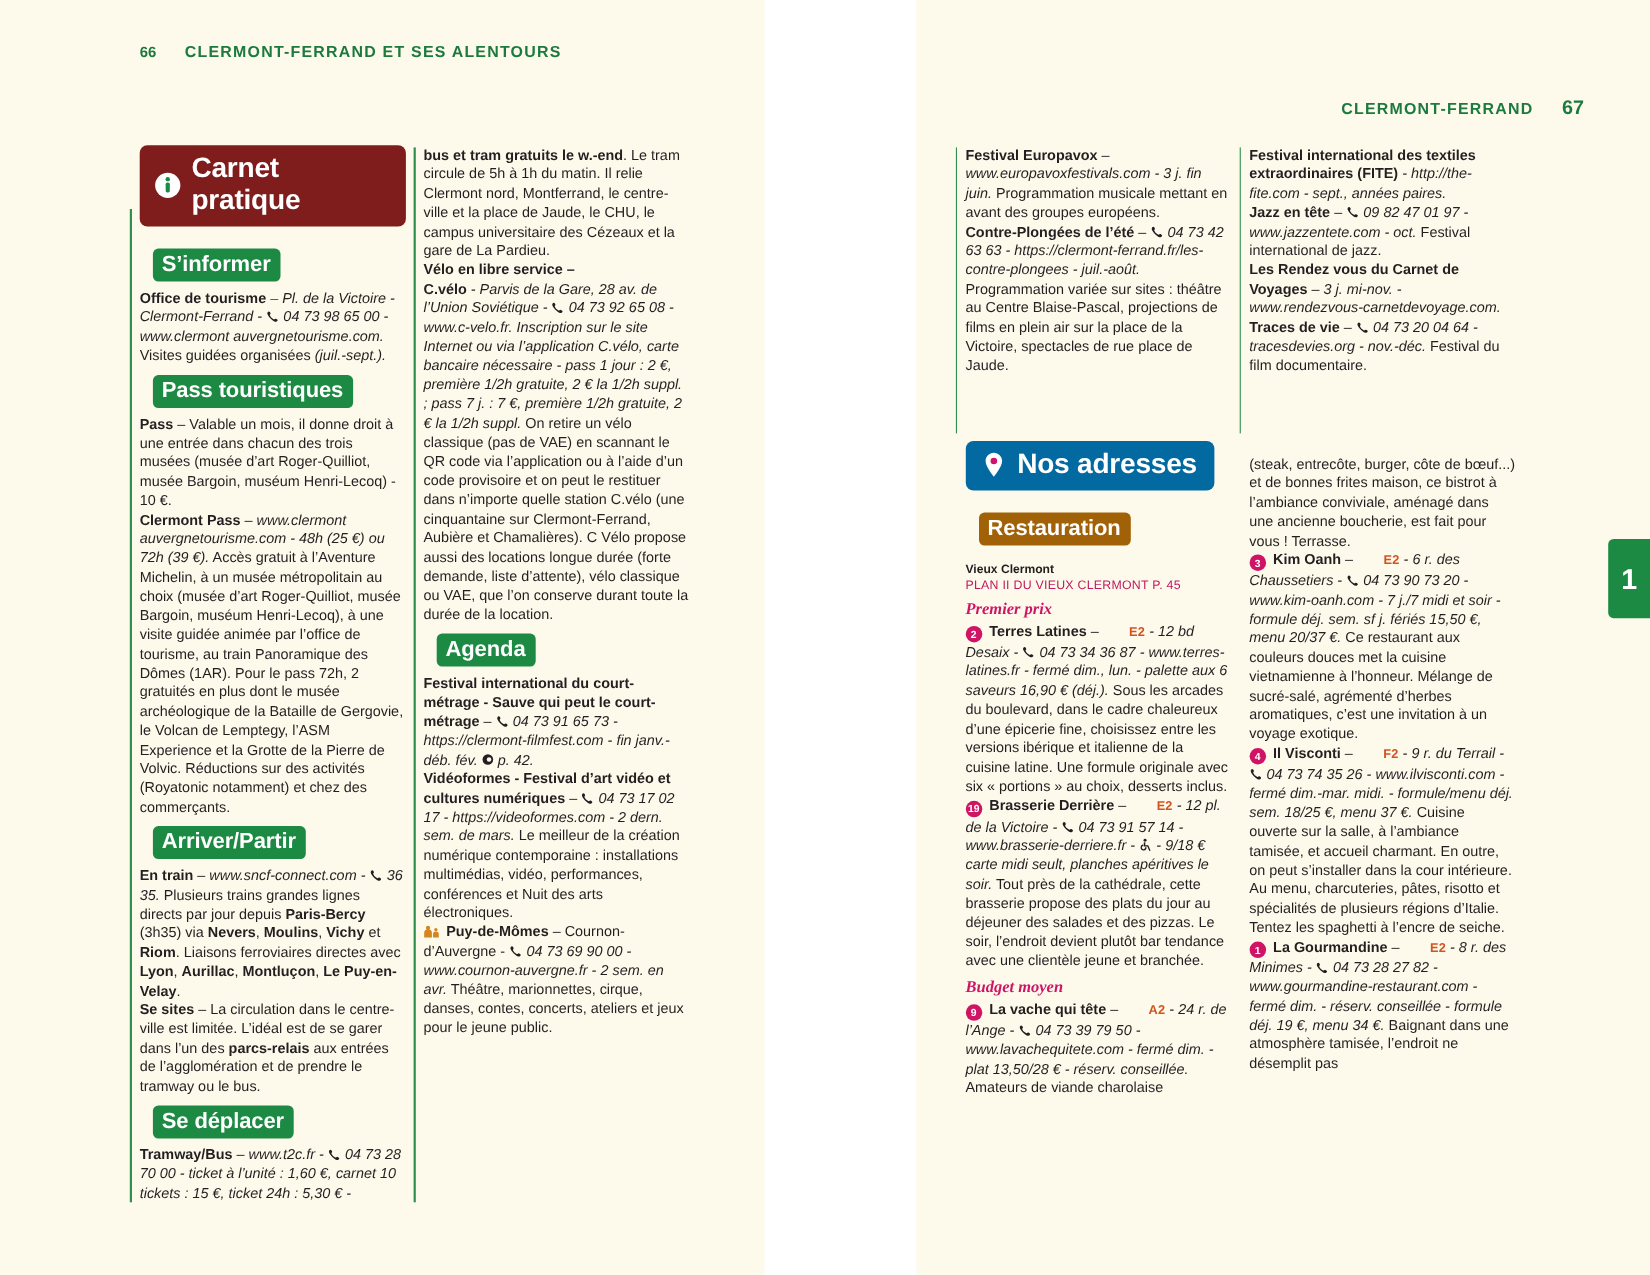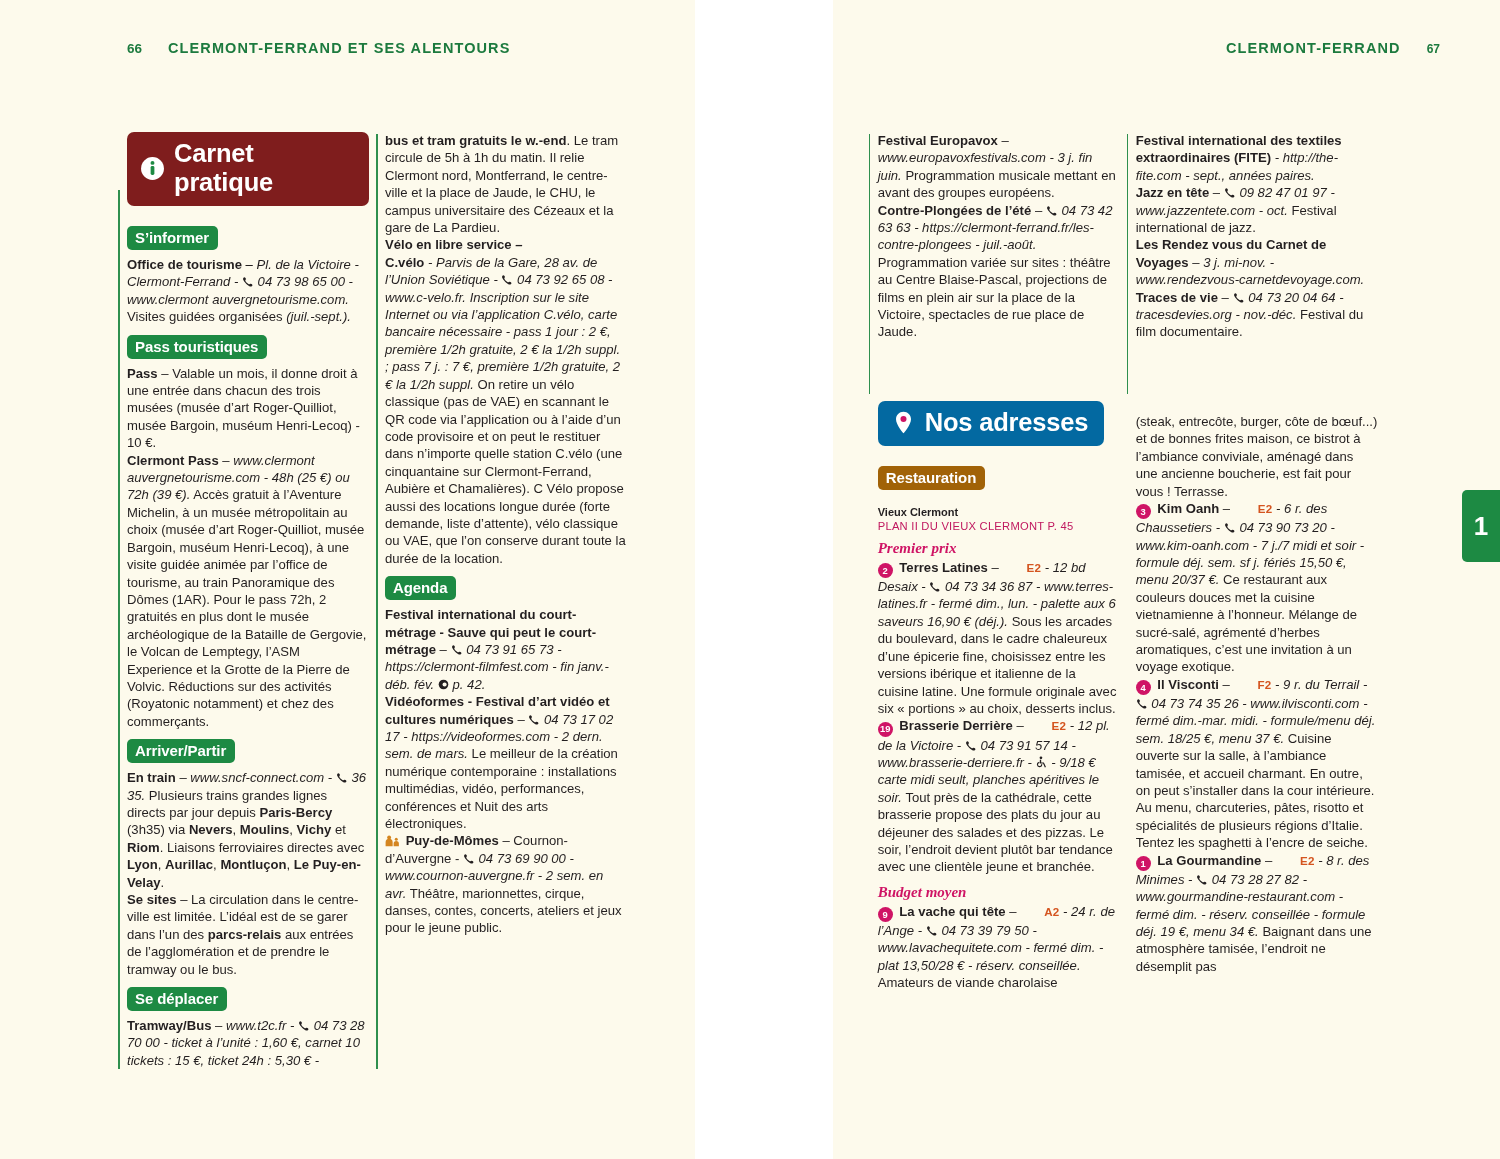--- a/index.html
+++ b/index.html
@@ -23,21 +23,21 @@
   
   .runhead{
     position:absolute;top:40px;
     font-size:14.5px;font-weight:bold;letter-spacing:1.1px;
     color:#1c7a3e;
   }
   .runhead .folio{color:#1c7a3e;font-weight:bold;letter-spacing:0;}
   .rh-left{left:127px;display:flex;gap:26px;align-items:baseline;}
   .rh-right{right:60px;display:flex;gap:26px;align-items:baseline;}
   .rh-left .folio{font-size:13.5px;}
-  .rh-right .folio{font-size:12px;}
+  .rh-right .folio{font-size:18px;margin-top:48px;}
 
   
   .cols{position:absolute;display:flex;}
   .cols-left{left:127px;top:132px;width:500px;gap:16px;}
   .cols-right{left:45px;top:132px;width:500px;gap:16px;}
   .col{width:242px;position:relative;}
   .col .rule{
     position:absolute;left:-9px;top:2px;bottom:0;width:1.6px;
   }
   .rule-green{background:#2f8f4e;}
@@ -54,22 +54,22 @@
   }
   .banner-green{background:#7f1d1d;}
   .banner-pink{background:#0369a1;}
   .banner .bicon{
     width:25px;height:25px;flex:none;display:flex;align-items:center;justify-content:center;
   }
 
   
   .rubrique{
     display:inline-block;color:#ffffff;border-radius:5px;
-    padding:3px 9px 4px 8px;font-size:15px;font-weight:bold;
-    margin:9px 0 6px 0;letter-spacing:-0.1px;
+    padding:3px 9px 4px 8px;font-size:20px;font-weight:bold;
+    margin:9px 0 6px 12px;letter-spacing:-0.1px;
   }
   .rubrique-green{background:#1d8a43;}
   .rubrique-pink{background:#a16207;}
   .rubrique:first-child{margin-top:0;}
 
   
   .quartier{font-size:11px;font-weight:bold;color:#231f20;margin:10px 0 2px;}
   .planref{font-size:11.2px;color:#c0185f;letter-spacing:0.25px;margin-bottom:5px;}
   .budget{
     font-family:"Liberation Serif", serif;

